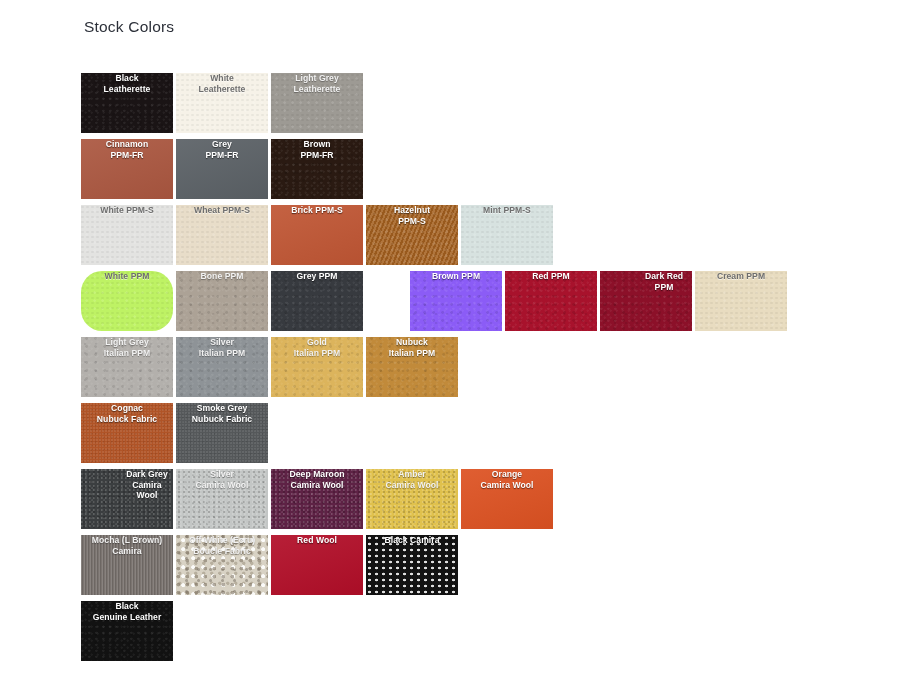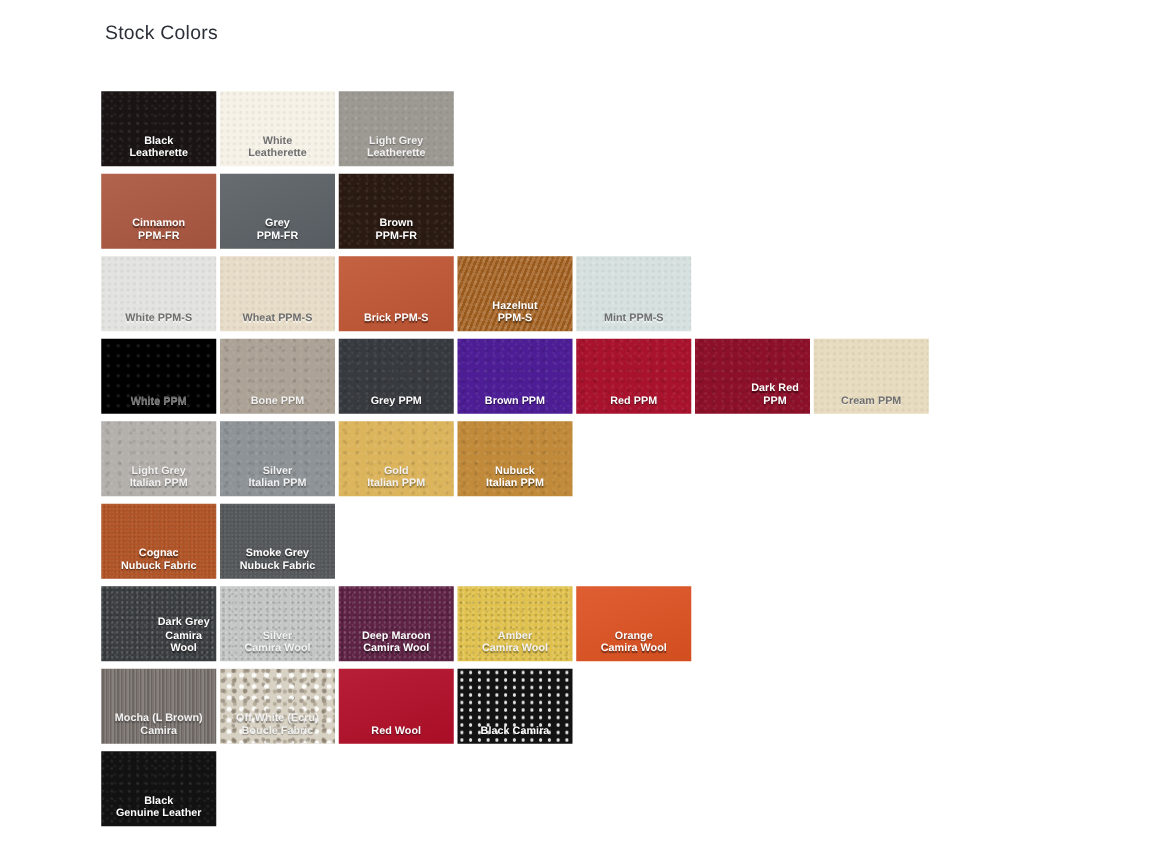--- a/index.html
+++ b/index.html
@@ -32,21 +32,20 @@
     display: flex;
     height: 60px;
     margin-bottom: 6px;
   }
   .swatch {
     width: 92px;
     height: 60px;
     margin-right: 3px;
     position: relative;
     display: flex;
-    align-items: flex-end;
     justify-content: center;
     box-sizing: border-box;
     overflow: hidden;
   }
   .swatch .tex {
     position: absolute;
     left: 0; top: 0; right: 0; bottom: 0;
     pointer-events: none;
   }
   .swatch .label {
@@ -202,39 +201,39 @@
         </div>
       </div>
       <div class="swatch lt-light" title="Mint PPM-S" style="background: rgb(215, 226, 224);">
         <div class="tex grain-soft"></div>
         <div class="label">
           <div>Mint PPM-S</div>
         </div>
       </div>
     </div>
     <div class="swatch-row">
-      <div class="swatch lt-light" title="White PPM" style="background: #000000;">
+      <div class="swatch lt-light" title="White PPM" style="background: #bef264; border-radius: 21px;">
         <div class="tex grain-soft"></div>
         <div class="label">
           <div>White PPM</div>
         </div>
       </div>
       <div class="swatch lt-mid" title="Bone PPM" style="background: rgb(172, 162, 150);">
         <div class="tex grain-leather"></div>
         <div class="label">
           <div>Bone PPM</div>
         </div>
       </div>
       <div class="swatch lt-dark" title="Grey PPM" style="background: rgb(55, 58, 63);">
         <div class="tex grain-leather"></div>
         <div class="label">
           <div>Grey PPM</div>
         </div>
       </div>
-      <div class="swatch lt-dark" title="Brown PPM" style="background: #4c1d95;">
+      <div class="swatch lt-dark" title="Brown PPM" style="background: #8b5cf6; margin-left: 44px;">
         <div class="tex grain-leather"></div>
         <div class="label">
           <div>Brown PPM</div>
         </div>
       </div>
       <div class="swatch lt-dark" title="Red PPM" style="background: rgb(168, 18, 44);">
         <div class="tex grain-leather"></div>
         <div class="label">
           <div>Red PPM</div>
         </div>

